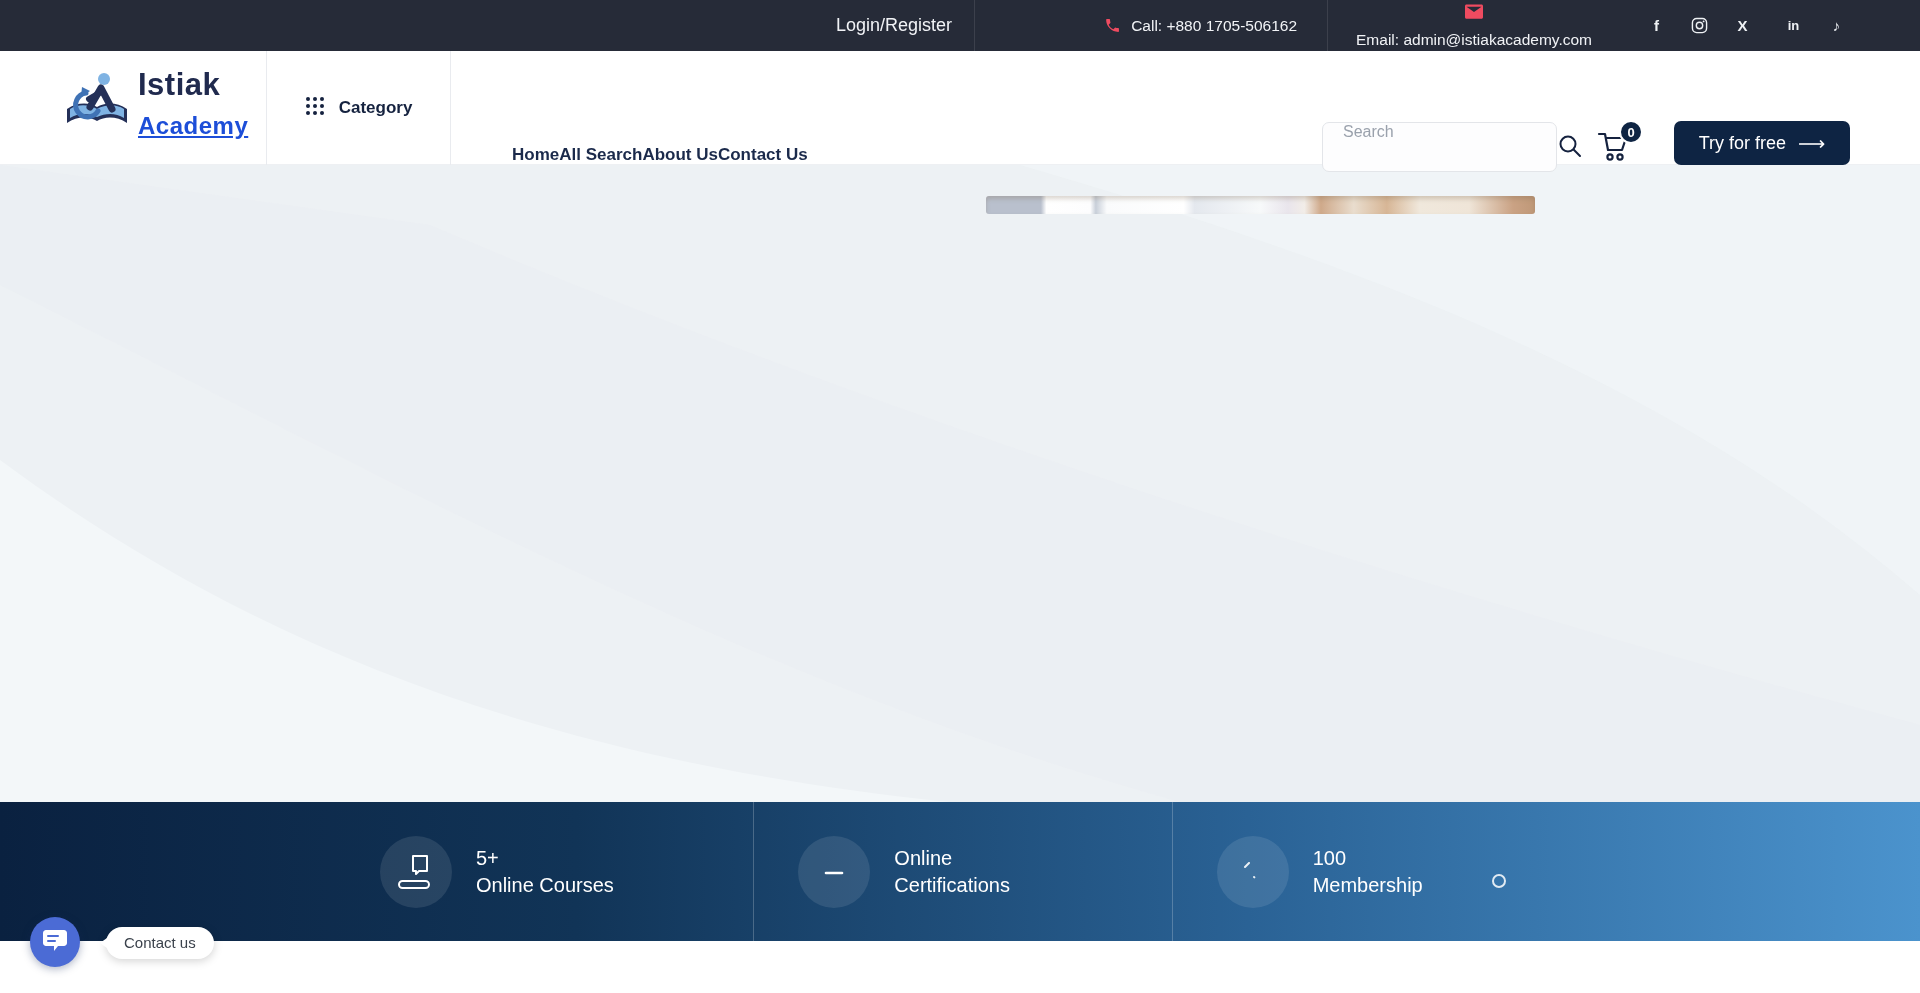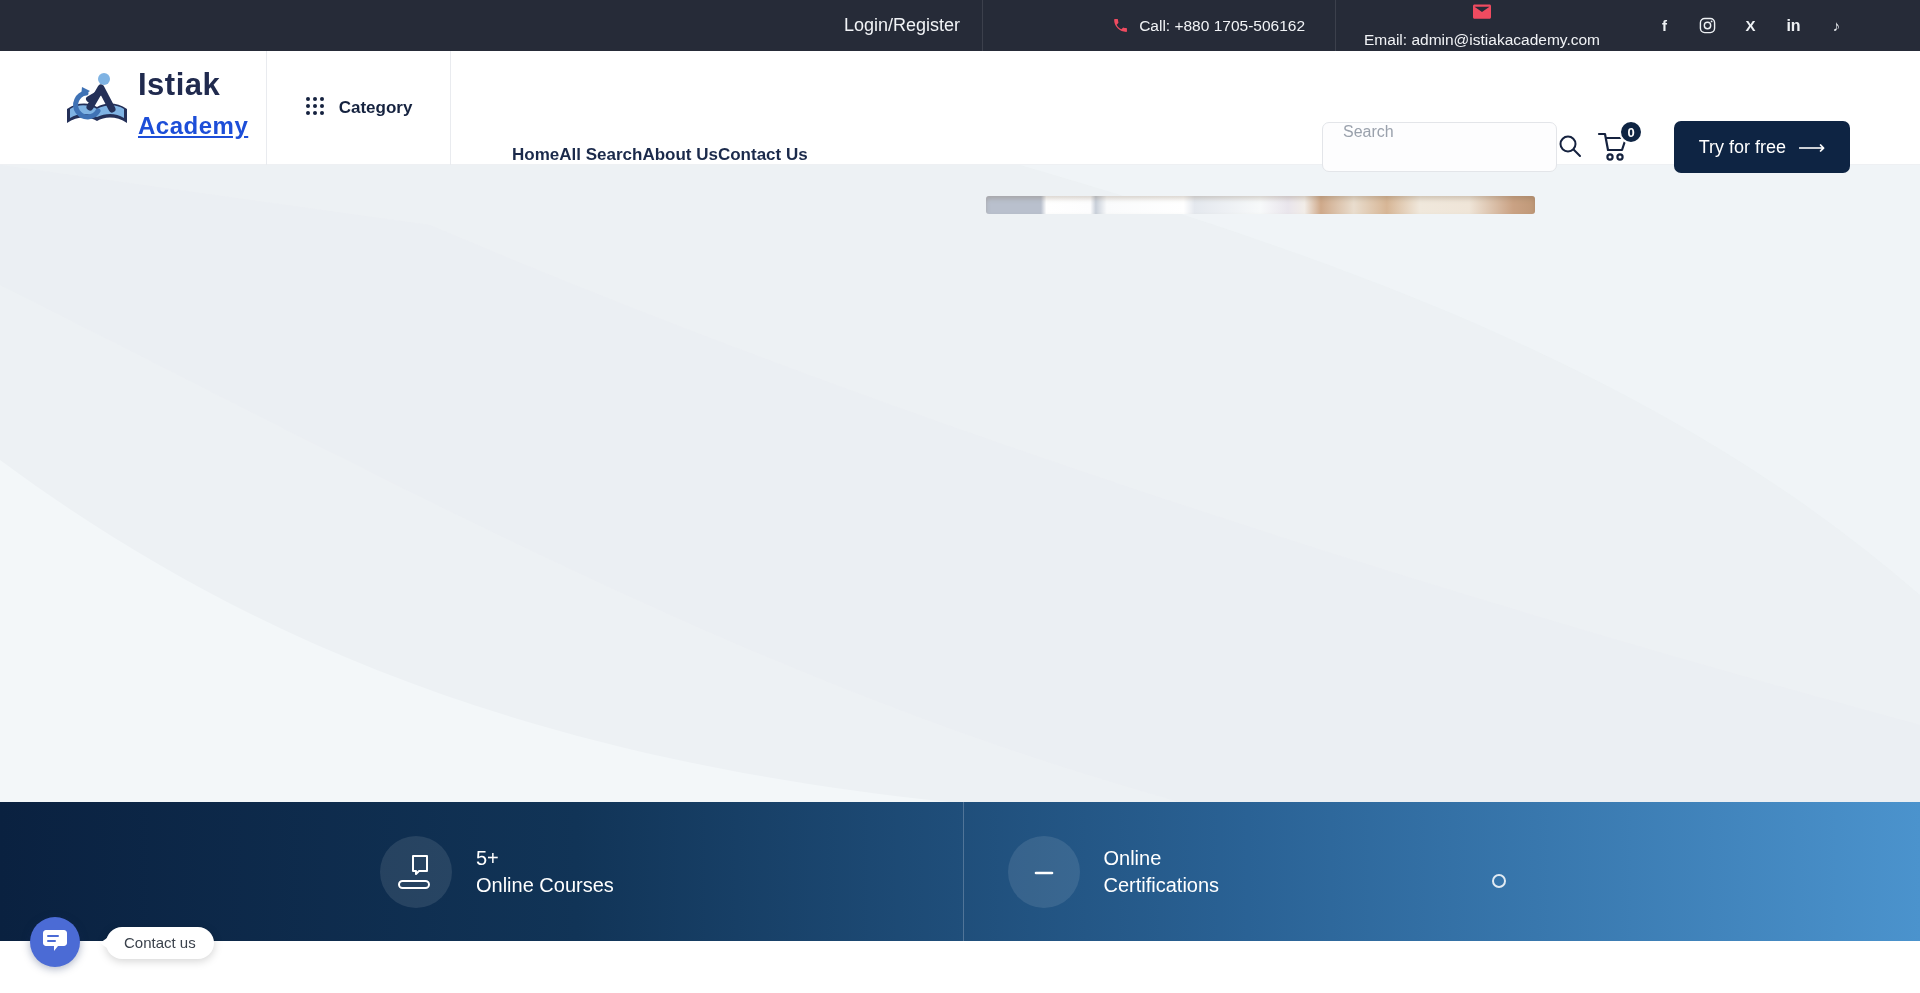--- a/index.html
+++ b/index.html
@@ -17,21 +17,21 @@
     justify-content:flex-end; color:#f1f3f6;
   }
   .topbar .tsep { width:1px; height:51px; background:rgba(255,255,255,0.10); }
   .top-login { font-size:18px; margin-right:22px; cursor:pointer; }
   .top-phone { display:flex; align-items:center; gap:10px; padding:0 30px 0 128px; font-size:15.5px; }
   .top-email { display:flex; align-items:center; gap:10px; padding-left:28px; margin-right:56px; font-size:15.5px;flex-direction:column; }
   .contact-ic { width:18px; height:18px; display:inline-flex; align-items:center; justify-content:center; }
   .socials { display:flex; align-items:center; gap:26px; margin-right:75px; }
   .soc { width:17px; height:18px; display:inline-flex; align-items:center; justify-content:center;
          color:#eef1f4; cursor:pointer; font-weight:700; font-size:15px; }
-  .soc.small { font-size:16px; }
+  .soc.small { font-size:13px;margin-left:8px; }
   .soc svg { display:block; }
 
   
   .header {
     position:absolute; top:51px; left:0; width:1920px; height:114px;
     background:#ffffff; border-bottom:1px solid #eef0f3; z-index:5;
   }
   .logo { position:absolute; left:64px; top:18px; display:flex; align-items:center; gap:8px; cursor:pointer; }
   .logo-text { display:flex; flex-direction:column; line-height:1; }
   .logo-title { font-size:31px; font-weight:800; color:#202a4e; letter-spacing:0.5px; }
@@ -63,21 +63,21 @@
 
   .cart { position:absolute; left:1597px; top:79px; width:36px; height:36px; cursor:pointer; }
   .cart-badge {
     position:absolute; top:-10px; right:-10px; width:24px; height:24px;
     background:#0e2443; border:2px solid #ffffff; border-radius:50%;
     color:#ffffff; font-size:13px; font-weight:700;
     display:flex; align-items:center; justify-content:center;
   }
 
   .cta-btn {
-    position:absolute; left:1674px; top:70px; width:176px; height:52px;
+    position:absolute; left:1674px; top:70px; width:176px; height:44px;
     background:#0e2443; border:none; border-radius:7px; cursor:pointer;
     color:#ffffff; font-size:18px; font-weight:500;
     display:flex; align-items:center; justify-content:center; gap:12px;
     font-family:"Liberation Sans", sans-serif;
   }
   .cta-arrow { font-size:19px; line-height:1; }
 
   
   .main {
     position:absolute; top:165px; left:0; width:1920px; height:637px;
@@ -280,20 +280,32 @@
         <svg width="44" height="44" viewBox="0 0 44 44" fill="none" stroke="#ffffff" stroke-width="2.6" stroke-linecap="round">
           <line x1="14" y1="23" x2="30" y2="23"></line>
         </svg>
       </span>
       <div class="stat-text">
         <div>Online</div>
         <div>Certifications</div>
       </div>
     </div>
 
+    <div class="stat-cell divided">
+      <span class="stat-icon-circle">
+        <svg width="44" height="44" viewBox="0 0 44 44" fill="none" stroke="#ffffff" stroke-width="2" stroke-linecap="round" opacity="0.9">
+          <path d="M14 17 L18 13"></path>
+          <path d="M23 27 L23.4 27.4"></path>
+        </svg>
+      </span>
+      <div class="stat-text">
+        <div>100</div>
+        <div>Membership</div>
+      </div>
+    </div>
 
   </div>
   <span class="band-bubble"></span>
 </div>
 
 <div class="footer-strip"></div>
 
 <div class="chat-btn">
   <span>
     <svg width="26" height="24" viewBox="0 0 26 24">

